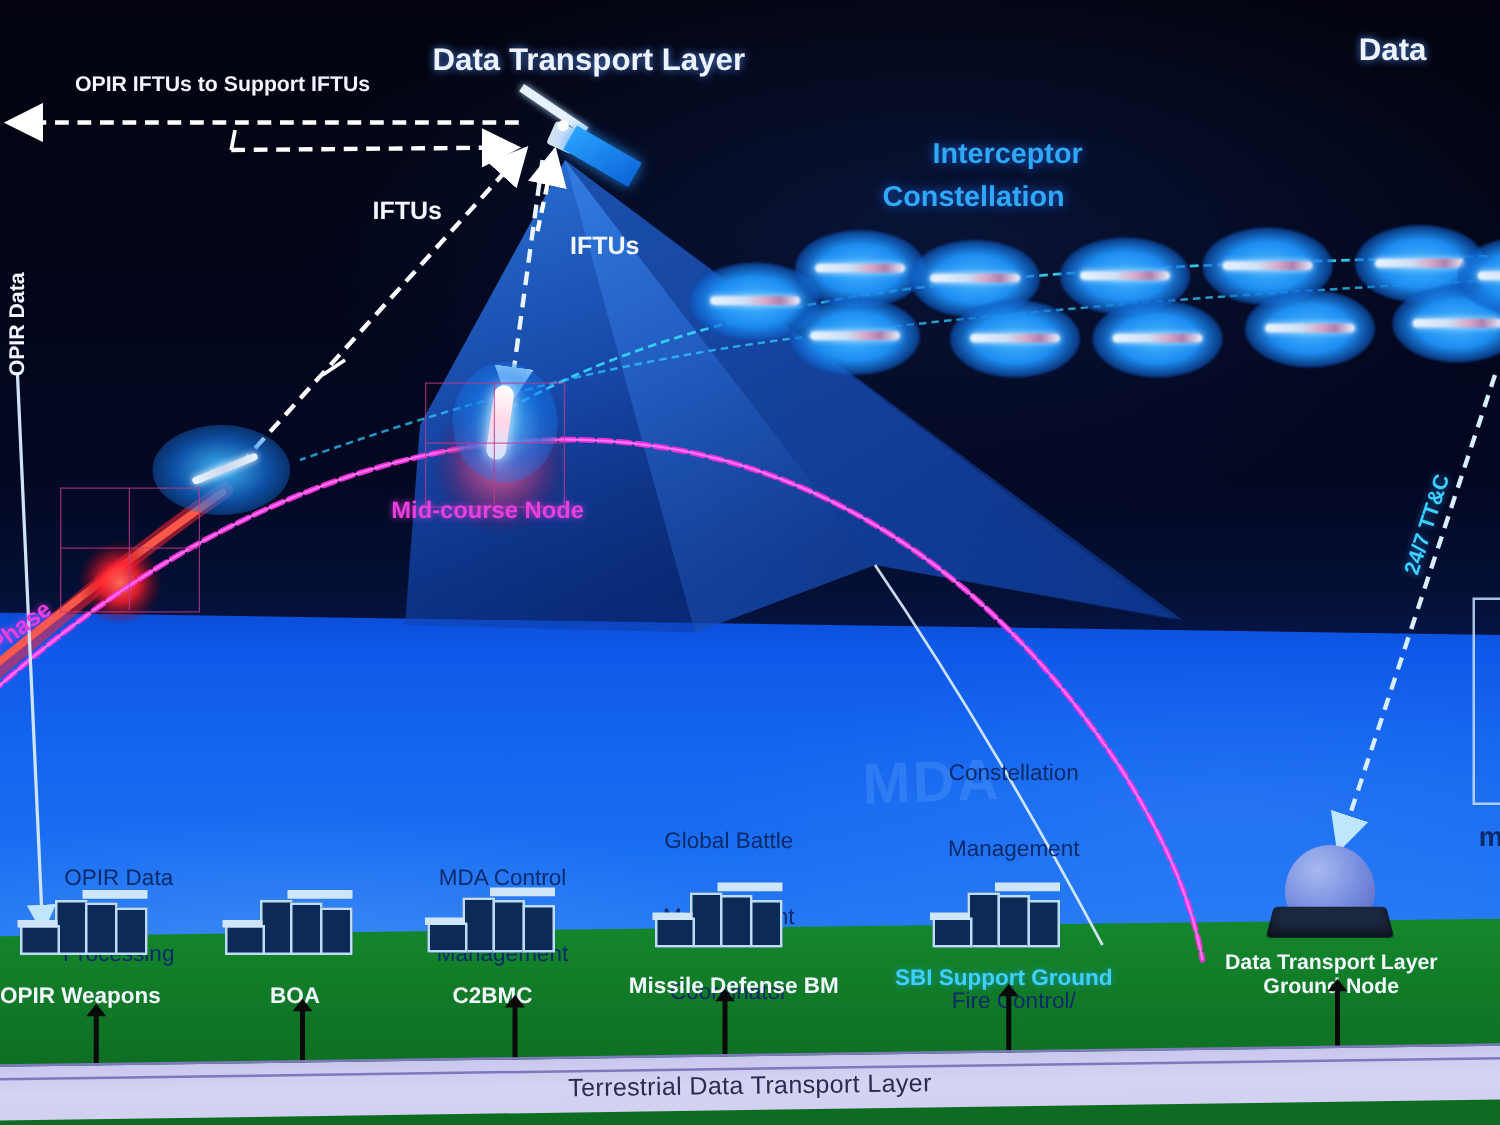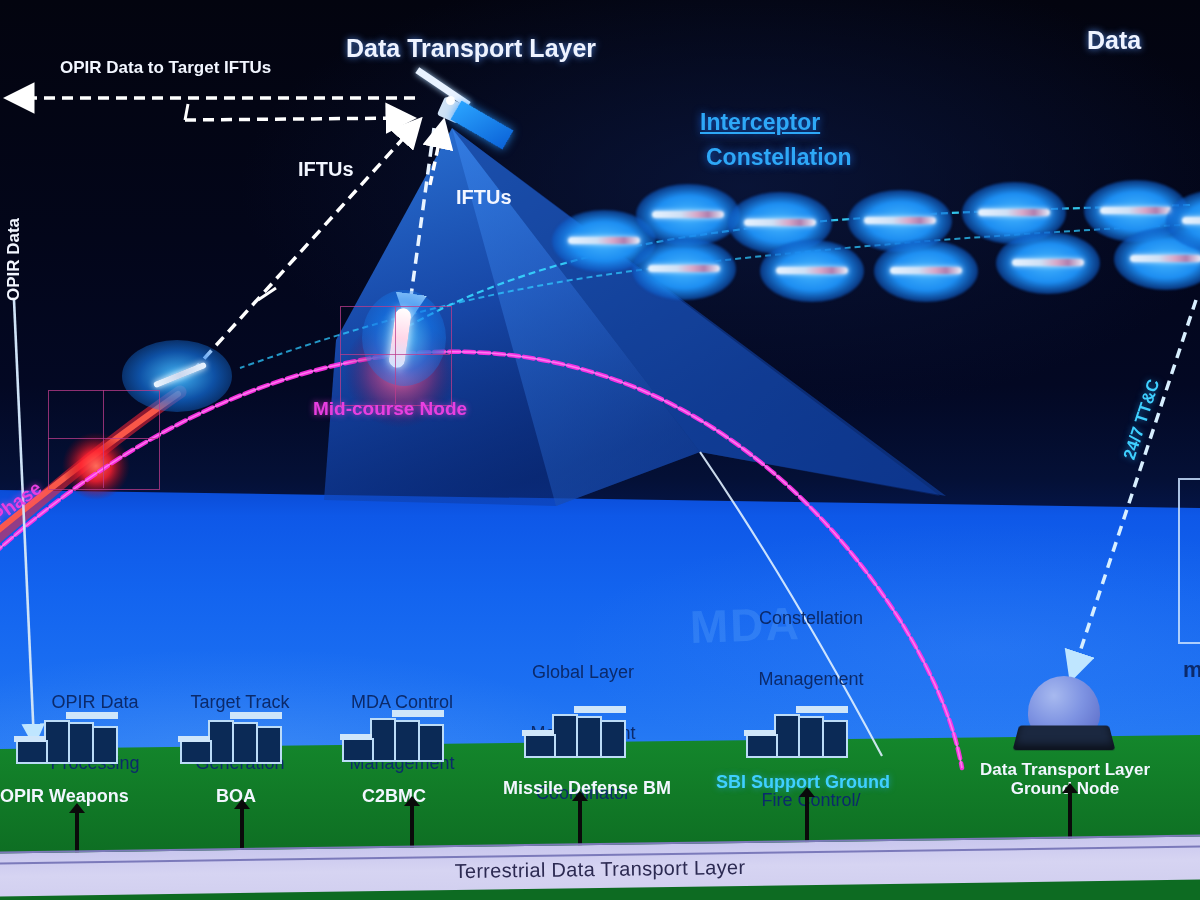--- a/index.html
+++ b/index.html
@@ -242,56 +242,52 @@
       </div>
     <div class="icp" style="left:1166px;top:190px;">
         <div class="body"></div>
       </div>
   </div>
 
   <div class="lbl white-hd" style="left:346px;top:34px;font-size:25px;">Data Transport Layer</div>
 
   <div class="lbl white-hd" style="left:1087px;top:26px;font-size:25px;">Data</div>
 
-  <div class="lbl white-sm" style="left:60px;top:58px;font-size:17px;">OPIR Data to Target IFTUs</div>
+  <div class="lbl white-sm" style="left:60px;top:58px;font-size:17px;">OPIR IFTUs to Support IFTUs</div>
 
   <div class="lbl white-sm" style="left:298px;top:158px;font-size:20px;">IFTUs</div>
 
   <div class="lbl white-sm" style="left:456px;top:186px;font-size:20px;">IFTUs</div>
 
-  <div class="lbl cyan-hd" style="left:700px;top:110px;font-size:23px;text-decoration:underline;">Interceptor</div>
+  <div class="lbl cyan-hd" style="left:746px;top:110px;font-size:23px;">Interceptor</div>
   <div class="lbl cyan-hd" style="left:706px;top:145px;font-size:23px;">Constellation</div>
 
   <div class="lbl white-sm" style="left:-28px;top:250px;font-size:17px;transform:rotate(-90deg);transform-origin:50% 50%;">OPIR Data</div>
 
   <div class="lbl skyblue" style="left:1100px;top:410px;font-size:17px;transform:rotate(-72deg);transform-origin:50% 50%;">24/7 TT&amp;C</div>
 
   <div class="lbl magenta" style="left:313px;top:398px;font-size:19px;">Mid-course Node</div>
 
   <div class="lbl magenta" style="left:-6px;top:508px;font-size:19px;transform:rotate(-36deg);transform-origin:0 50%;">Phase</div>
 
   <div class="lbl dark-blue" style="left:1183px;top:658px;font-size:22px;font-weight:bold;">m</div>
 
   <div class="lbl dark-blue" style="left:20px;top:652px;font-size:18px;text-align:center;width:150px;">
     <div>OPIR Data</div>
     <div>Processing</div>
   </div>
 
-  <div class="lbl dark-blue" style="left:165px;top:652px;font-size:18px;text-align:center;width:150px;">
-    <div>Target Track</div>
-    <div>Generation</div>
-  </div>
 
   <div class="lbl dark-blue" style="left:327px;top:652px;font-size:18px;text-align:center;width:150px;">
     <div>MDA Control</div>
     <div>Management</div>
   </div>
 
   <div class="lbl dark-blue" style="left:508px;top:622px;font-size:18px;text-align:center;width:150px;">
-    <div>Global Layer</div>
+    <div>Global Battle</div>
     <div>Management</div>
     <div>Coordinator</div>
   </div>
 
   <div class="lbl dark-blue" style="left:732px;top:568px;font-size:18px;text-align:center;width:158px;">
     <div>Constellation</div>
     <div>Management</div>
     <div>- &amp; -</div>
     <div>Fire Control/</div>
     <div>Weapons Pairing</div>

